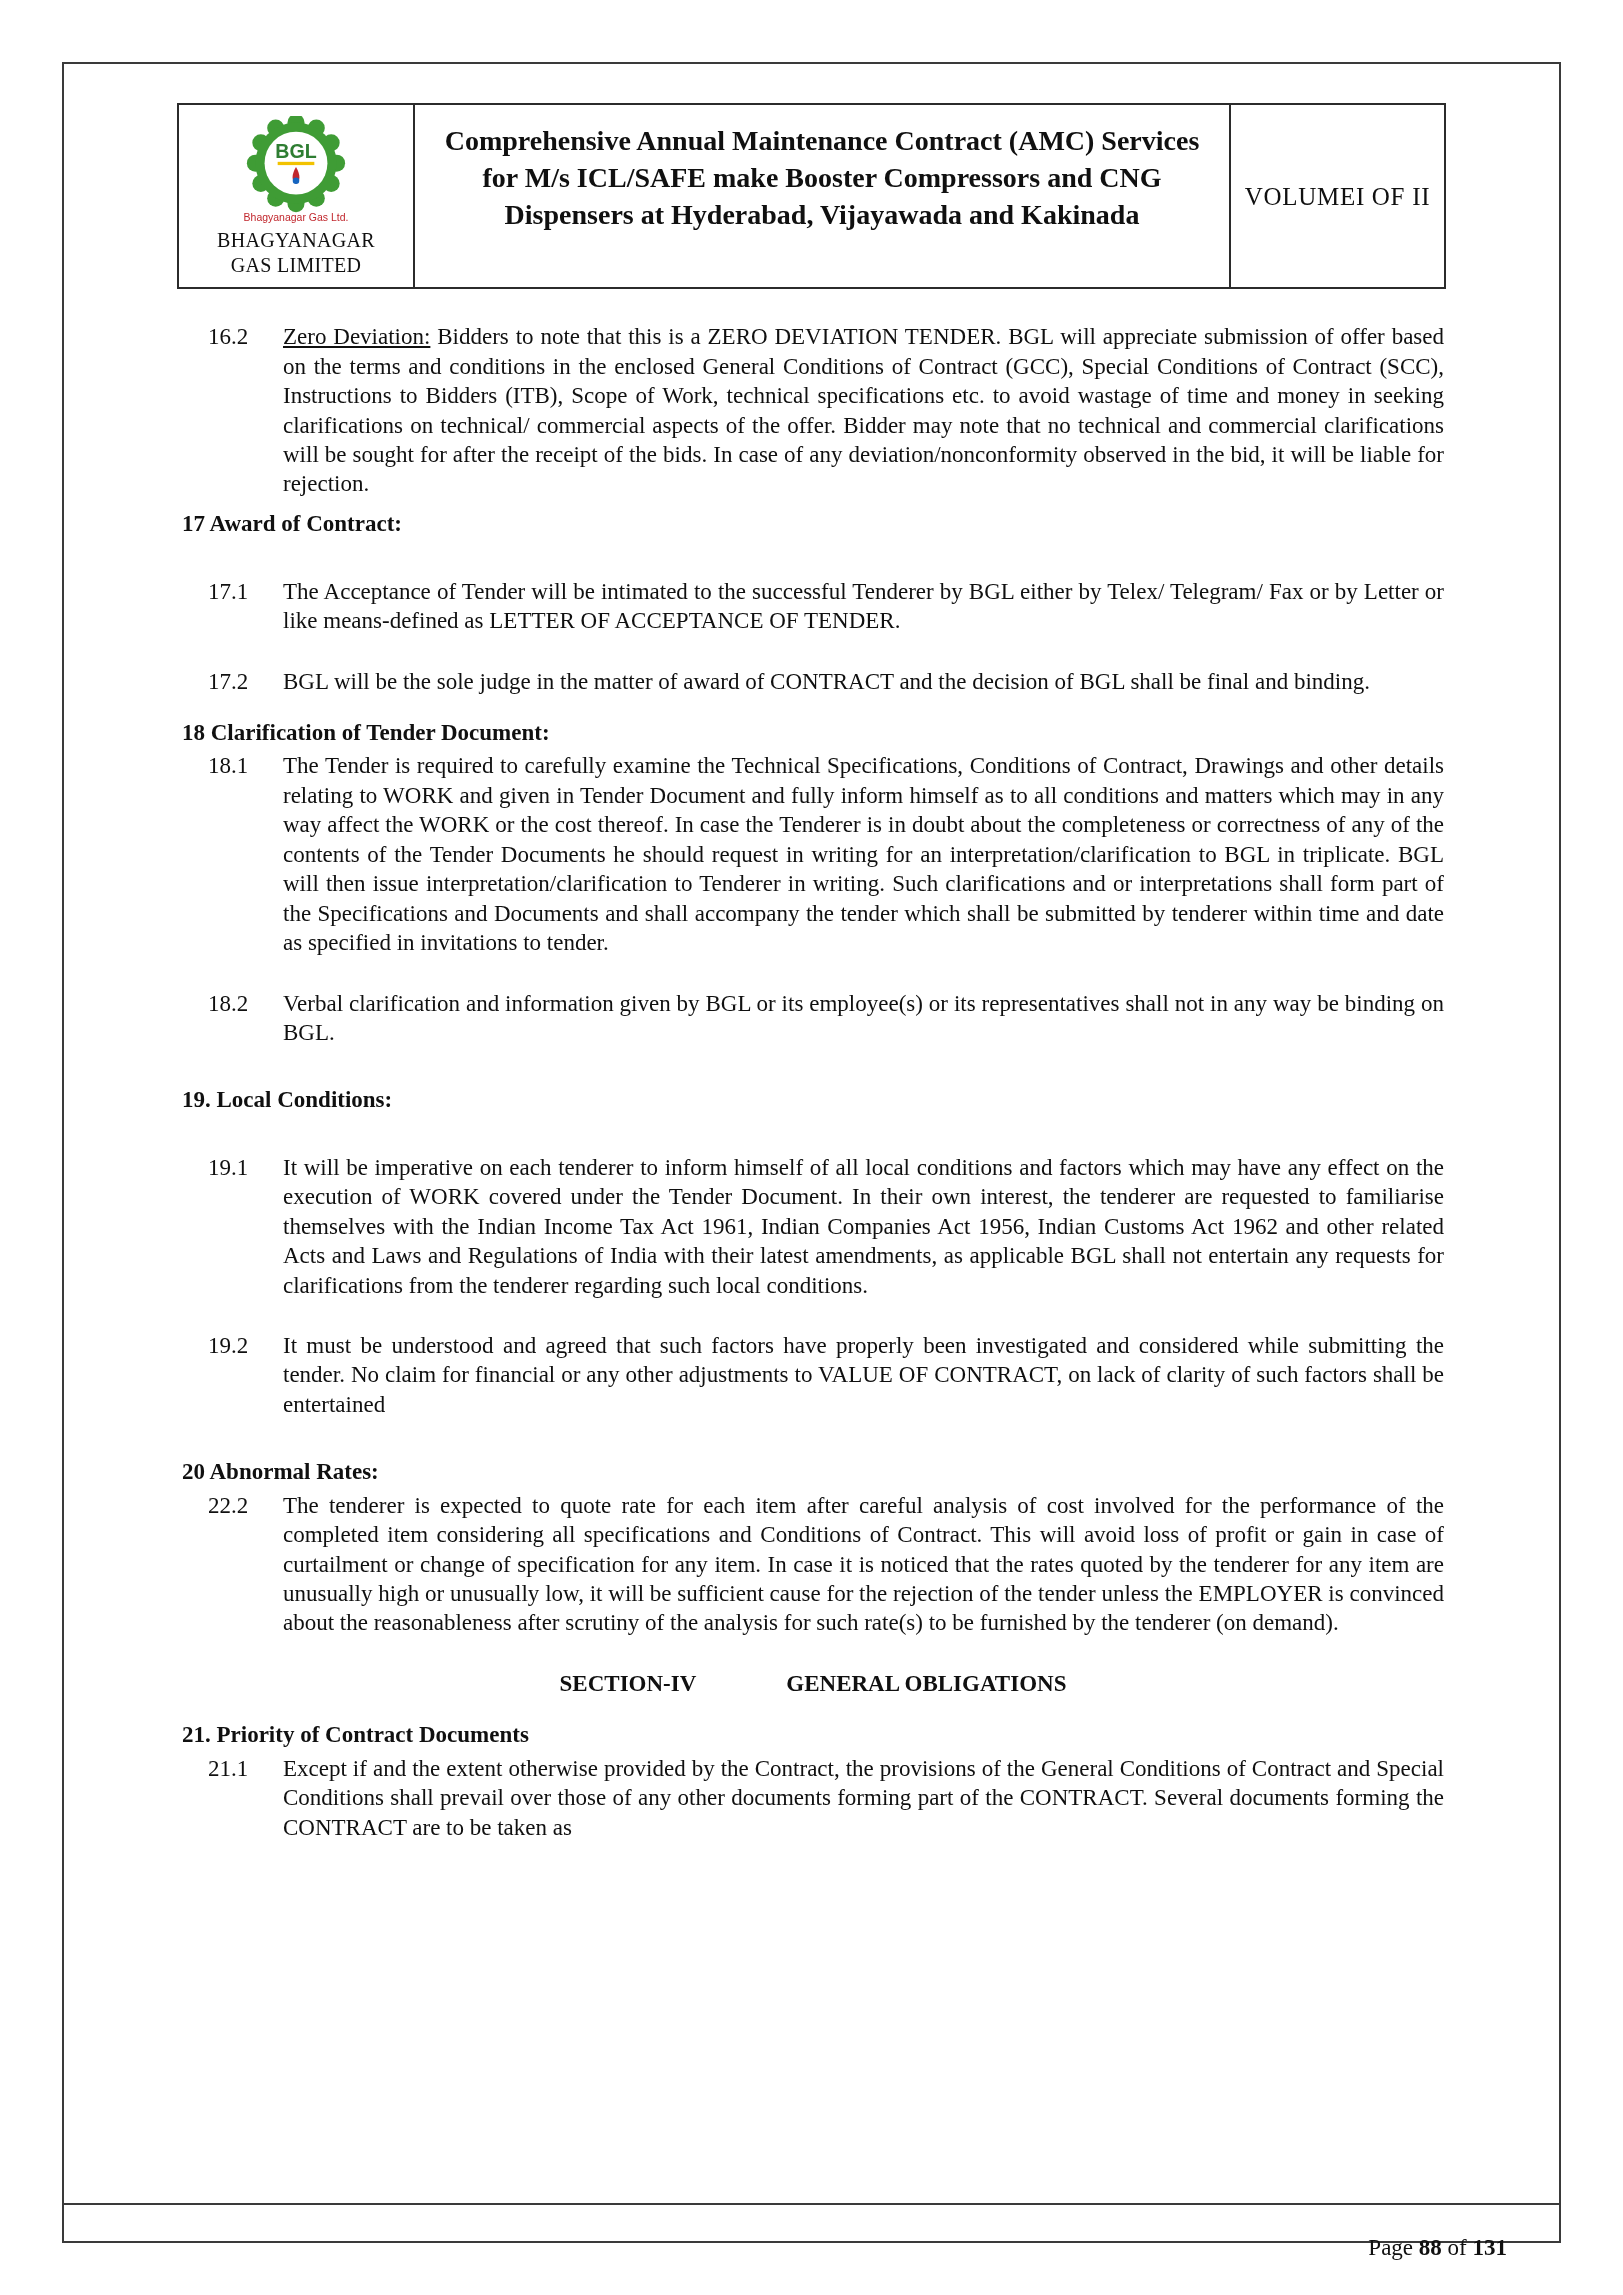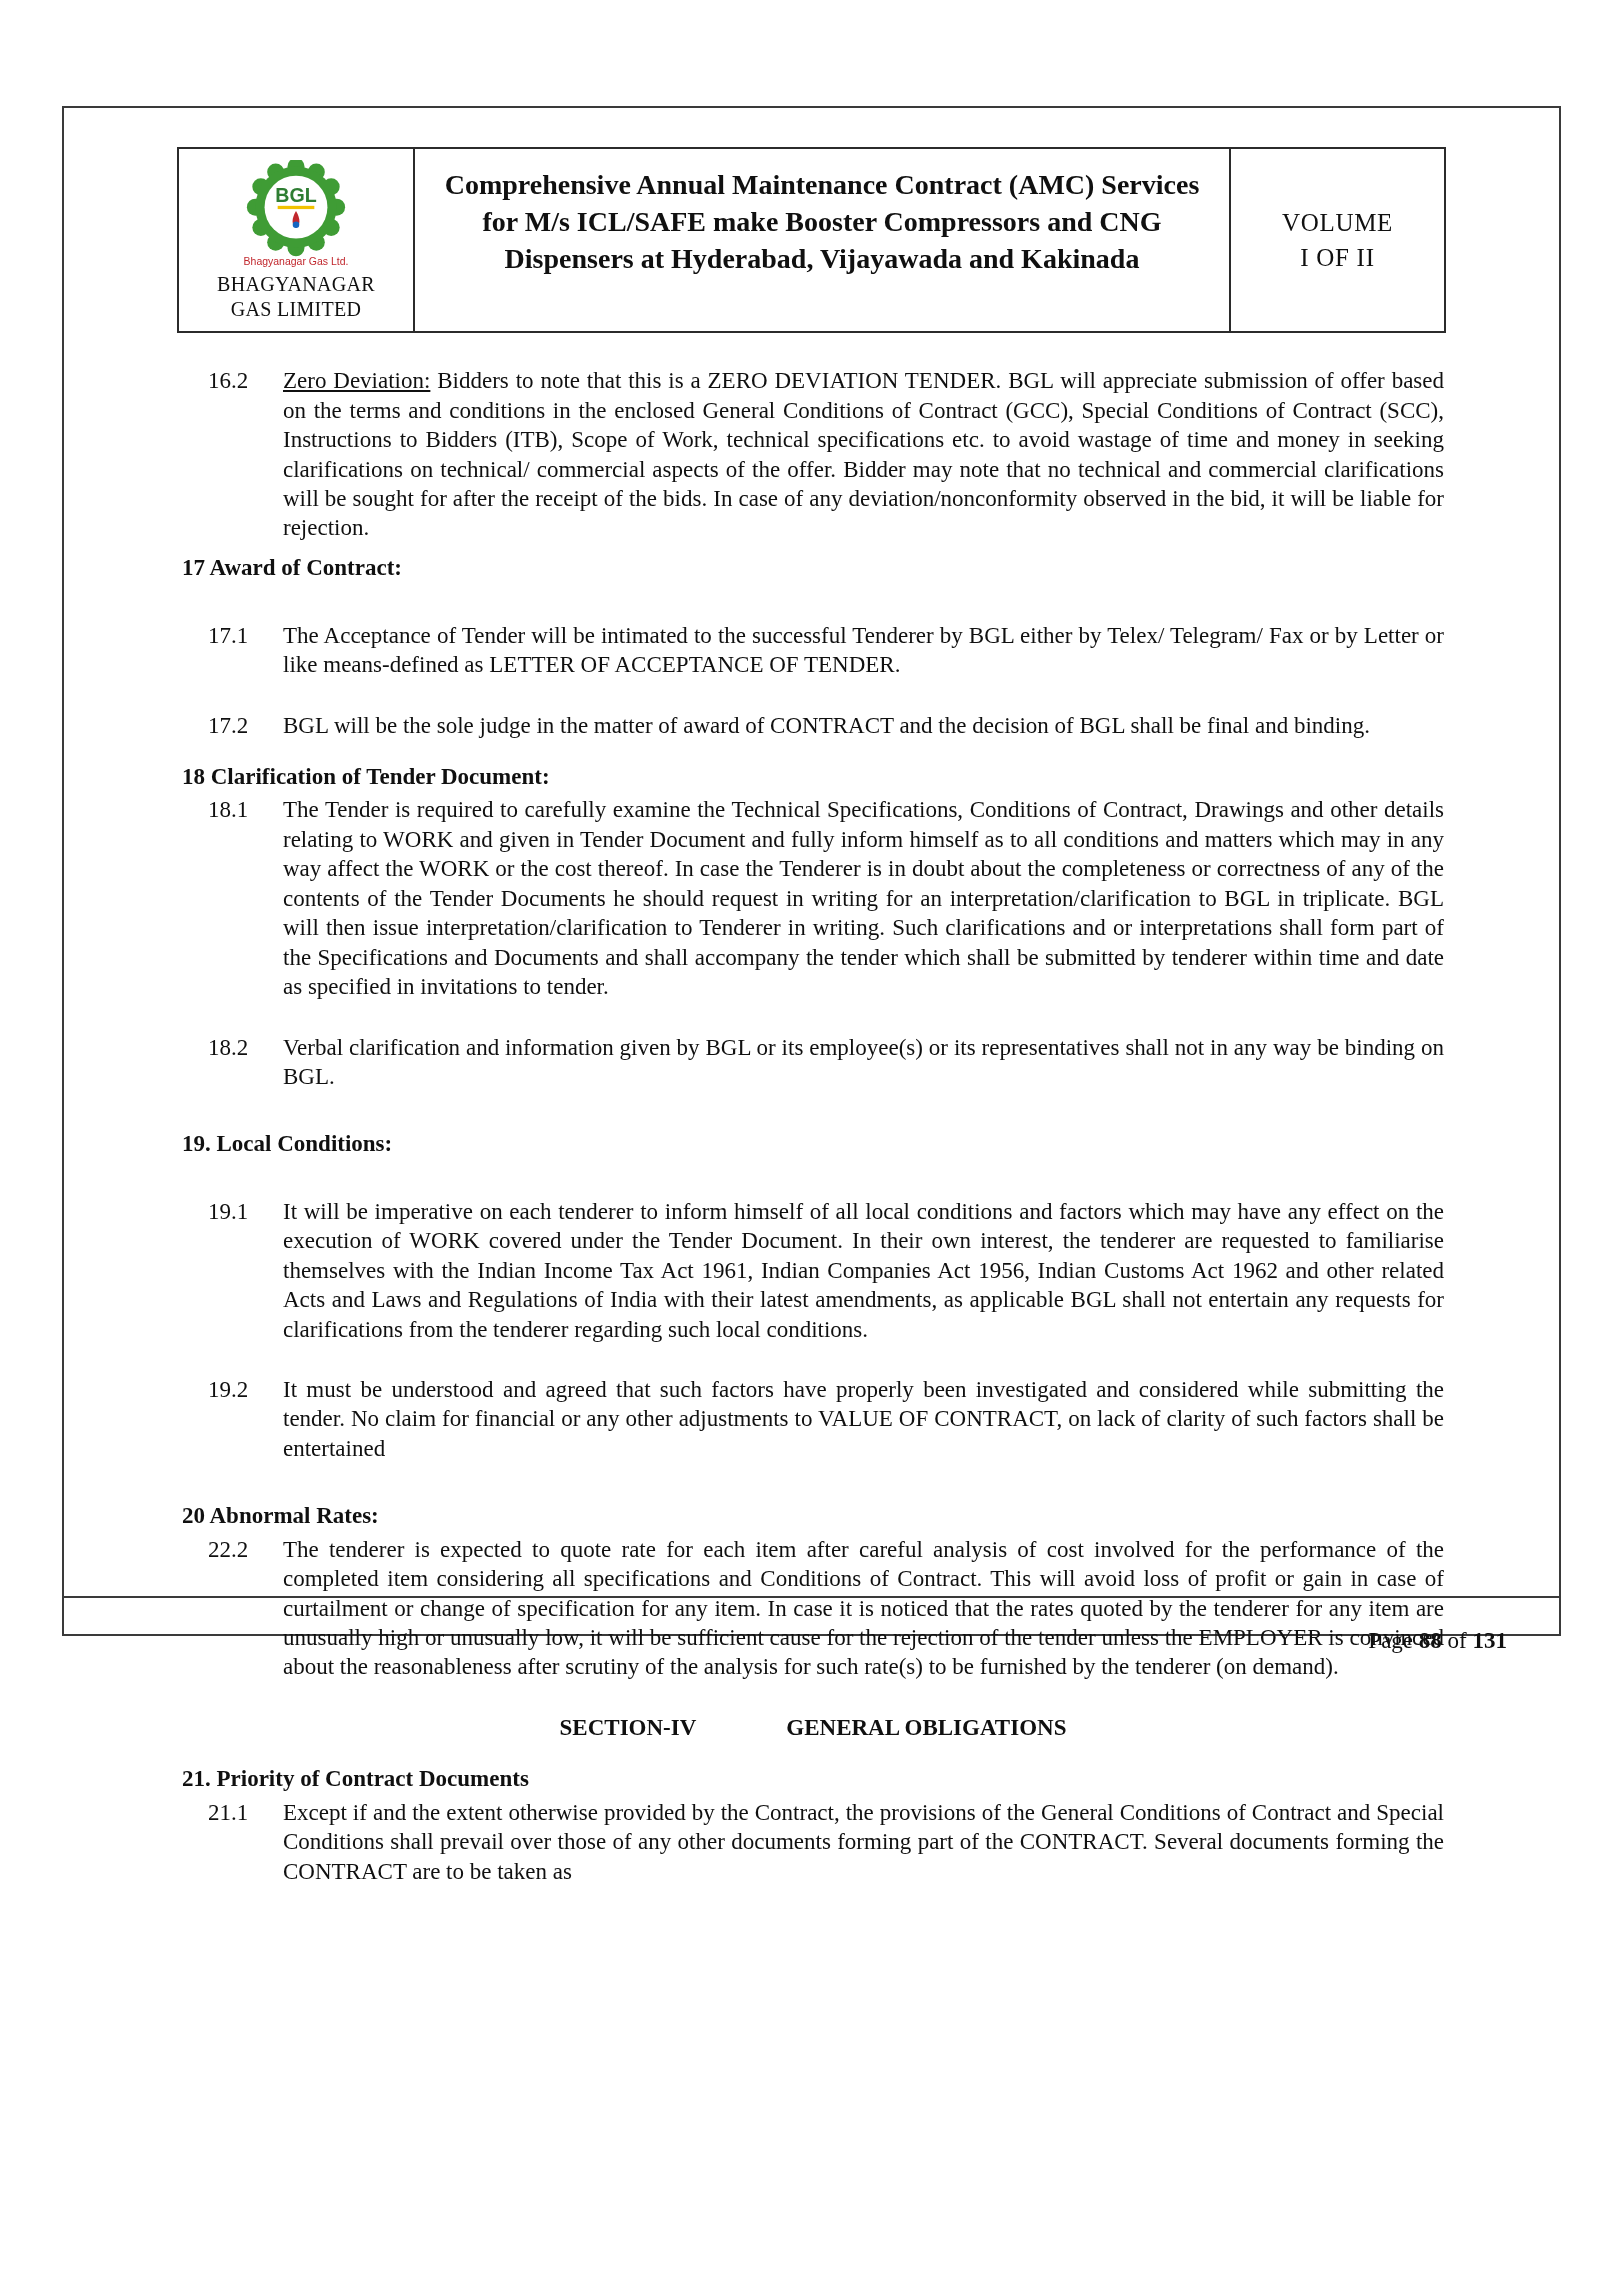--- a/index.html
+++ b/index.html
@@ -7,23 +7,22 @@
     width: 1623px; height: 2295px;
     background: #ffffff;
     font-family: "Liberation Serif", serif;
     color: #101010;
   }
   body { position: relative; overflow: hidden; }
 
   .page-border {
     position: absolute;
     left: 62px; top: 62px;
-    width: 1499px; height: 1530px;
+    width: 1499px; height: 2181px;
     border: 2px solid #3a3a3a;
-    margin-top: 44px;
   }
 
   
   .header-table {
     display: flex;
     width: 1269px;
     margin: 39px auto 0 auto;
     border: 2px solid #2b2b2b;
   }
   .header-cell { border-right: 2px solid #2b2b2b; }
@@ -46,21 +45,21 @@
     text-align: center;
     padding: 17px 26px 13px 26px;
     font-weight: bold;
     font-size: 28px;
     line-height: 1.33;
   }
   .bid-doc-no { margin-top: 6.5px; font-size: 27.5px; }
 
   .volume-cell {
     width: 213px;
-    display: flex; flex-direction: column;
+    display: flex; flex-direction: row;
     align-items: center; justify-content: center;
     font-size: 25px; line-height: 1.4;
     letter-spacing: 0.7px;
   }
 
   
   .doc-body {
     padding: 33px 115px 0 118px;
     font-size: 23px;
     line-height: 1.28;

